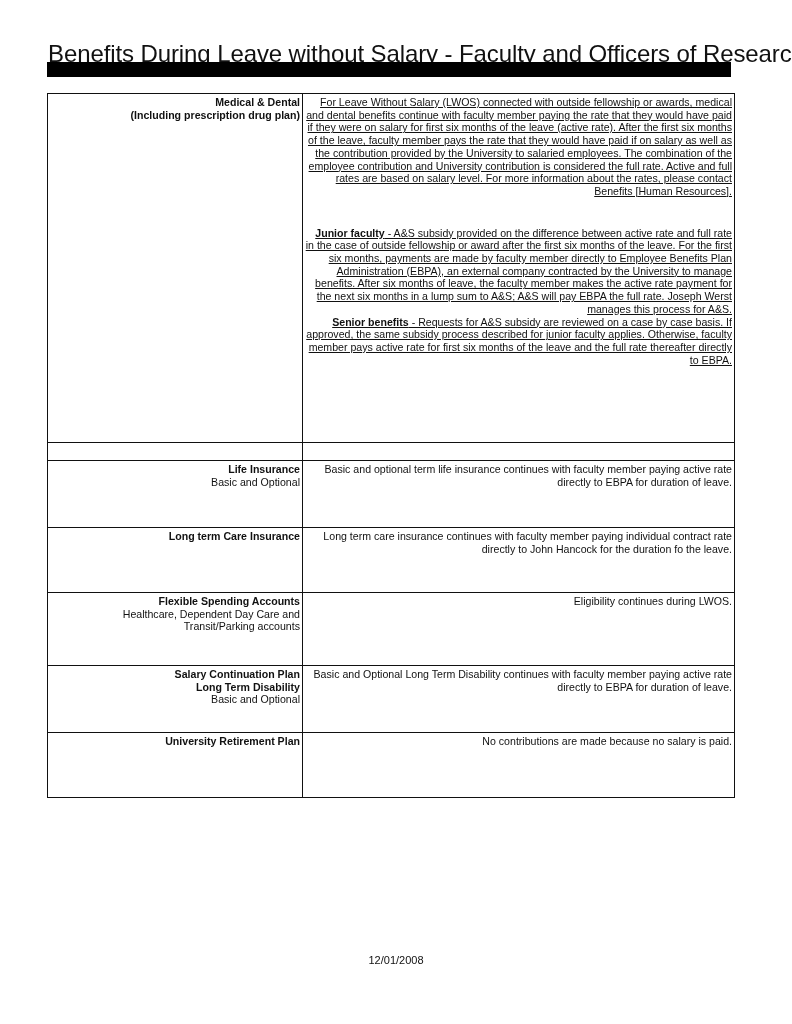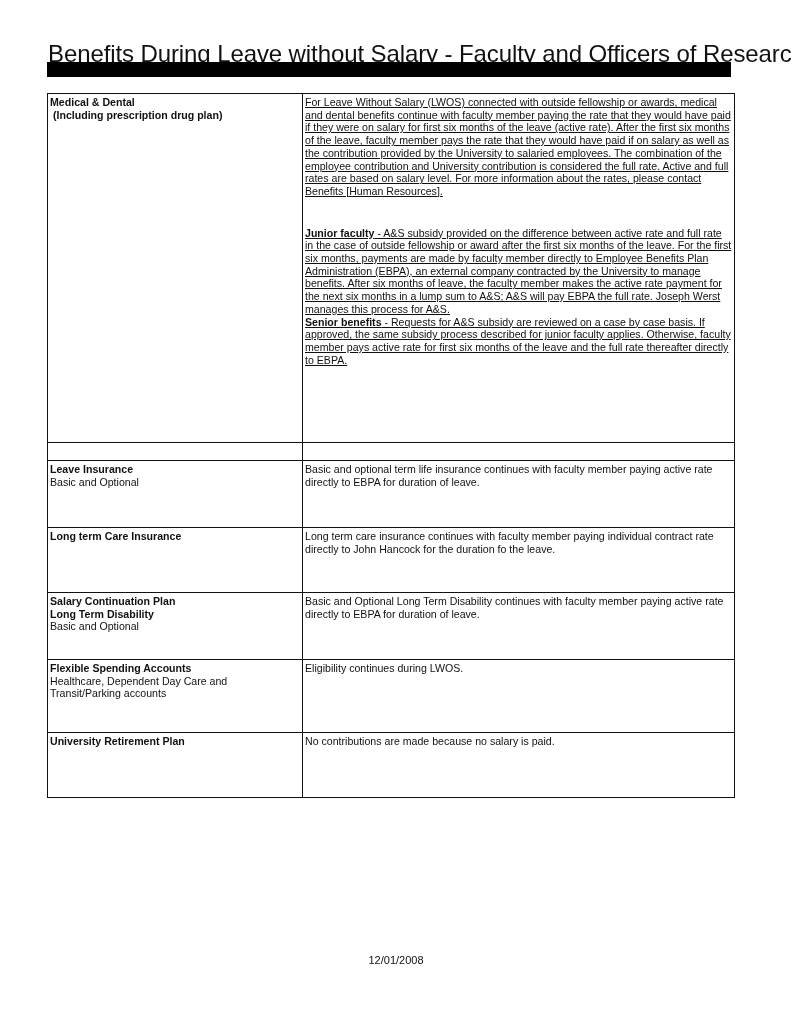--- a/index.html
+++ b/index.html
@@ -4,21 +4,21 @@
 <style>
   html, body { margin: 0; padding: 0; background: #ffffff; }
   body { width: 792px; height: 1024px; position: relative; overflow: hidden;
          font-family: "Liberation Sans", sans-serif; color: #111; }
   .title { position: absolute; left: 48px; top: 40px; font-size: 24px; font-weight: normal;
            letter-spacing: -0.1px; white-space: nowrap; }
   .title-bar { position: absolute; left: 47px; top: 62px; width: 684px; height: 15px; background: #000; }
   table.benefits { position: absolute; left: 47px; top: 93px; width: 688px;
                    border-collapse: collapse; table-layout: fixed; }
   table.benefits td { border: 1.5px solid #111; vertical-align: top; padding: 2px 2px;
-                      font-size: 10.6px; line-height: 12.7px; }
+                      font-size: 10.6px; line-height: 12.7px; text-align: right; }
   td.left { width: 250px; }
   .b { font-weight: bold; }
   .desc p { margin: 0; text-decoration: underline; }
   .gap { height: 29px; }
   .footer { position: absolute; left: 0; width: 792px; top: 954px; text-align: center; font-size: 11px; }
 </style>
 </head>
 <body>
 
 <div class="title">Benefits During Leave without Salary - Faculty and Officers of Research</div>
@@ -40,49 +40,49 @@
       </td>
     </tr>
 
     <tr style="height:18px">
       <td class="left"></td>
       <td></td>
     </tr>
 
     <tr style="height:67px">
       <td class="left">
-        <div class="b">Leave Insurance</div>
+        <div class="b">Life Insurance</div>
         <div>Basic and Optional</div>
       </td>
       <td>Basic and optional term life insurance continues with faculty member paying active rate directly to EBPA for duration of leave.</td>
     </tr>
 
     <tr style="height:65px">
       <td class="left">
         <div class="b">Long term Care Insurance</div>
       </td>
       <td>Long term care insurance continues with faculty member paying individual contract rate directly to John Hancock for the duration fo the leave.</td>
     </tr>
 
+    <tr style="height:73px">
+      <td class="left">
+        <div class="b">Flexible Spending Accounts</div>
+        <div>Healthcare, Dependent Day Care and</div>
+        <div>Transit/Parking accounts</div>
+      </td>
+      <td>Eligibility continues during LWOS.</td>
+    </tr>
+
     <tr style="height:67px">
       <td class="left">
         <div class="b">Salary Continuation Plan</div>
         <div class="b">Long Term Disability</div>
         <div>Basic and Optional</div>
       </td>
       <td>Basic and Optional Long Term Disability continues with faculty member paying active rate directly to EBPA for duration of leave.</td>
-    </tr>
-
-    <tr style="height:73px">
-      <td class="left">
-        <div class="b">Flexible Spending Accounts</div>
-        <div>Healthcare, Dependent Day Care and</div>
-        <div>Transit/Parking accounts</div>
-      </td>
-      <td>Eligibility continues during LWOS.</td>
     </tr>
 
 
     <tr style="height:65px">
       <td class="left">
         <div class="b">University Retirement Plan</div>
       </td>
       <td>No contributions are made because no salary is paid.</td>
     </tr>
 

